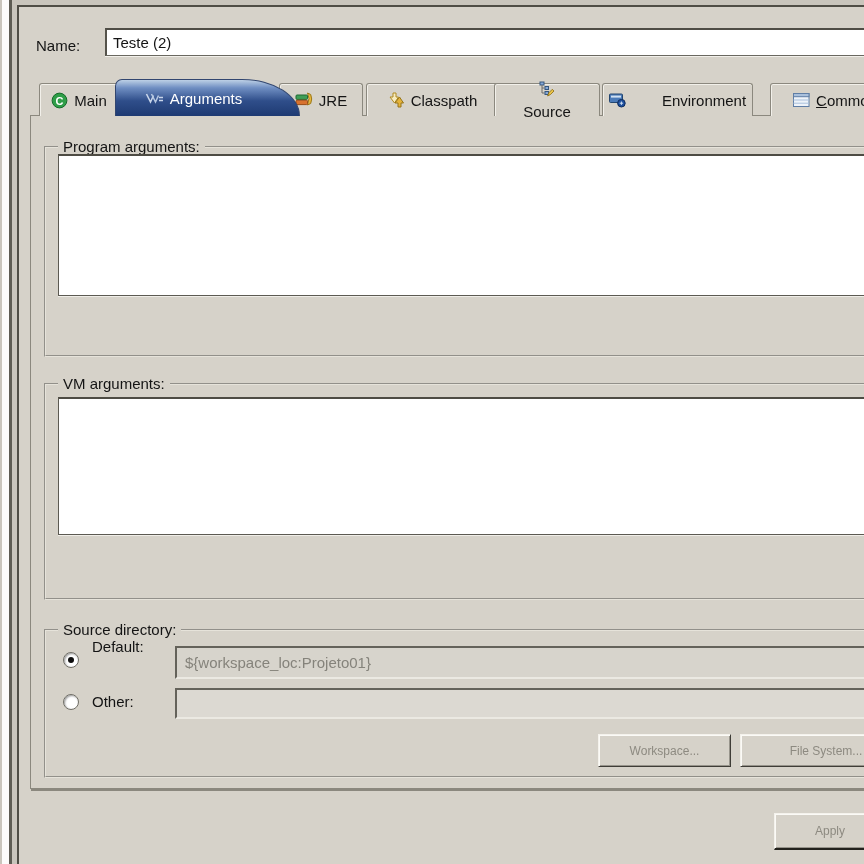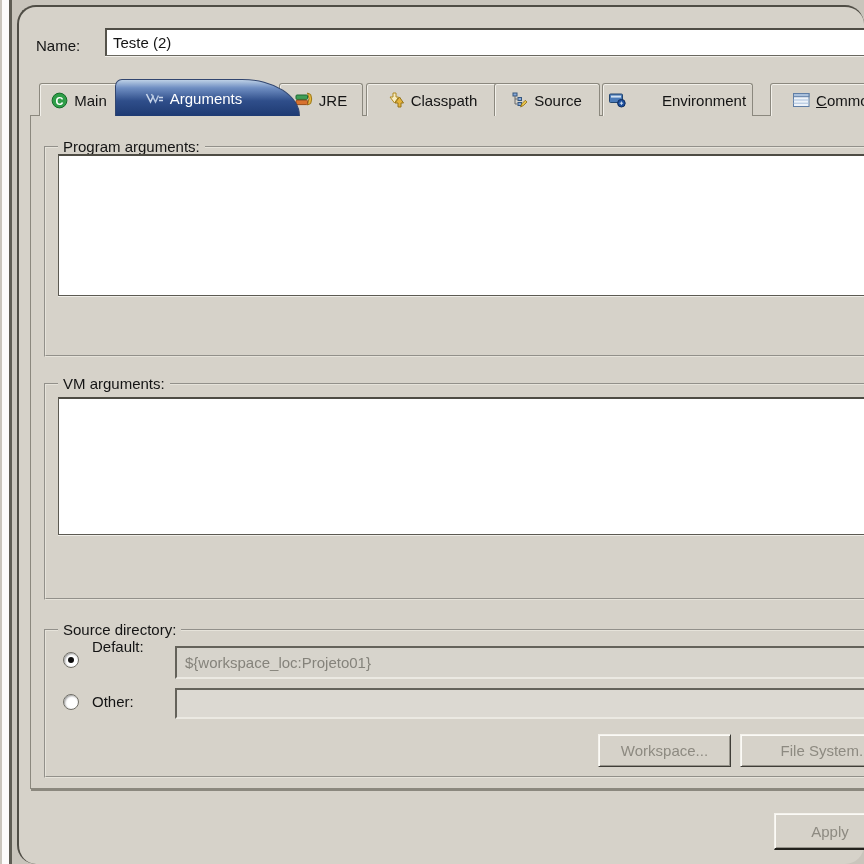--- a/index.html
+++ b/index.html
@@ -2,21 +2,21 @@
 <html><head>
 <meta charset="utf-8">
 <style>
   html,body{margin:0;padding:0;width:864px;height:864px;overflow:hidden;
     background:#c9c5bc;font-family:"Liberation Sans",sans-serif;color:#141414;}
   *{box-sizing:border-box;}
 
   .left-sliver{position:absolute;left:2px;top:0;bottom:0;width:10px;background:#fcfcfb;
     border-right:3px solid #5e5c53;z-index:6;}
   .main-panel{position:absolute;left:17px;top:5px;width:847px;height:859px;
-    background:#d6d2c9;border-top:2px solid #4f4d45;border-left:2px solid #4f4d45;border-radius:19px;}
+    background:#d6d2c9;border-top:2px solid #4f4d45;border-left:2px solid #4f4d45;}
 
   
   .name-label{position:absolute;left:17px;top:30px;font-size:15px;line-height:18px;}
   .name-input{position:absolute;left:86px;top:21px;right:-2px;height:28px;background:#fff;
     border:1px solid #6a6860;border-top:2px solid #4f4d45;border-left:2px solid #55534b;
     box-shadow:0 1px 0 #f2f0ea;font-family:"Liberation Sans",sans-serif;font-size:15px;
     padding:0 6px;color:#141414;}
 
   
   .tab{position:absolute;top:76px;height:33px;display:flex;align-items:center;justify-content:center;
@@ -55,21 +55,21 @@
   .radio-label{position:absolute;font-size:15px;line-height:18px;}
 
   .dir-field{position:absolute;left:129px;right:-10px;display:flex;align-items:center;
     padding:0 8px;font-size:15px;border:2px solid;border-color:#64625a #ebe9e2 #ebe9e2 #64625a;}
   .dir-default{top:15px;height:33px;background:#d7d4cc;color:#85837b;}
   .dir-other{top:57px;height:31px;background:#dcd9d2;color:#85837b;}
 
   .btn{position:absolute;background:#d6d2c9;border:1px solid;
     border-color:#f4f2ec #3f3d37 #3f3d37 #f4f2ec;
     box-shadow:inset 1px 1px 0 #fbfaf6,inset -1px -1px 0 #97948b;
-    font-family:"Liberation Sans",sans-serif;font-size:15px;color:#8d8a81;cursor:default;}
+    font-family:"Liberation Sans",sans-serif;font-size:12px;color:#8d8a81;cursor:default;}
   .btn-workspace{left:552px;top:103px;width:133px;height:33px;}
   .btn-filesystem{left:694px;top:103px;width:172px;height:33px;}
   .btn-apply{left:755px;top:806px;width:112px;height:37px;border-bottom:2px solid #23221d;}
 </style>
 </head>
 <body>
 
 <div class="left-sliver"></div>
 
 <div class="main-panel">
@@ -112,21 +112,21 @@
   <div class="tab" style="left:347px;width:134px;">
     <span class="icn">
       <svg width="16" height="16" viewBox="0 0 16 16">
           <path d="M4 1 h3 v4 h2.5 L5.5 11 L1 5 h3 z" fill="#f7ecc0" stroke="#b08a20"></path>
           <path d="M9 15 h3 v-4 h2.5 L10.5 5 L6 11 h3 z" fill="#e5b33a" stroke="#96751a"></path>
         </svg>
     </span>
     <span>Classpath</span>
   </div>
 
-  <div class="tab" style="left:475px;width:106px;">
+  <div class="tab" style="left:475px;width:106px;flex-direction:column;">
     <span class="icn">
       <svg width="16" height="16" viewBox="0 0 16 16">
           <rect x="1" y="1" width="4" height="3" fill="#86a8d8" stroke="#35567e"></rect>
           <path d="M3 4 v8 h2.5 M3 7 h2.5" stroke="#6a6a6a" fill="none"></path>
           <rect x="6" y="5.5" width="3.5" height="3" fill="#86a8d8" stroke="#35567e"></rect>
           <rect x="6" y="10.5" width="3.5" height="3" fill="#86a8d8" stroke="#35567e"></rect>
           <path d="M8.6 15 L9.8 11.8 L13.3 8.3 L15 10 L11.5 13.5 Z" fill="#e8c34a" stroke="#8a6a10" stroke-width="0.8"></path>
         </svg>
     </span>
     <span>Source</span>

